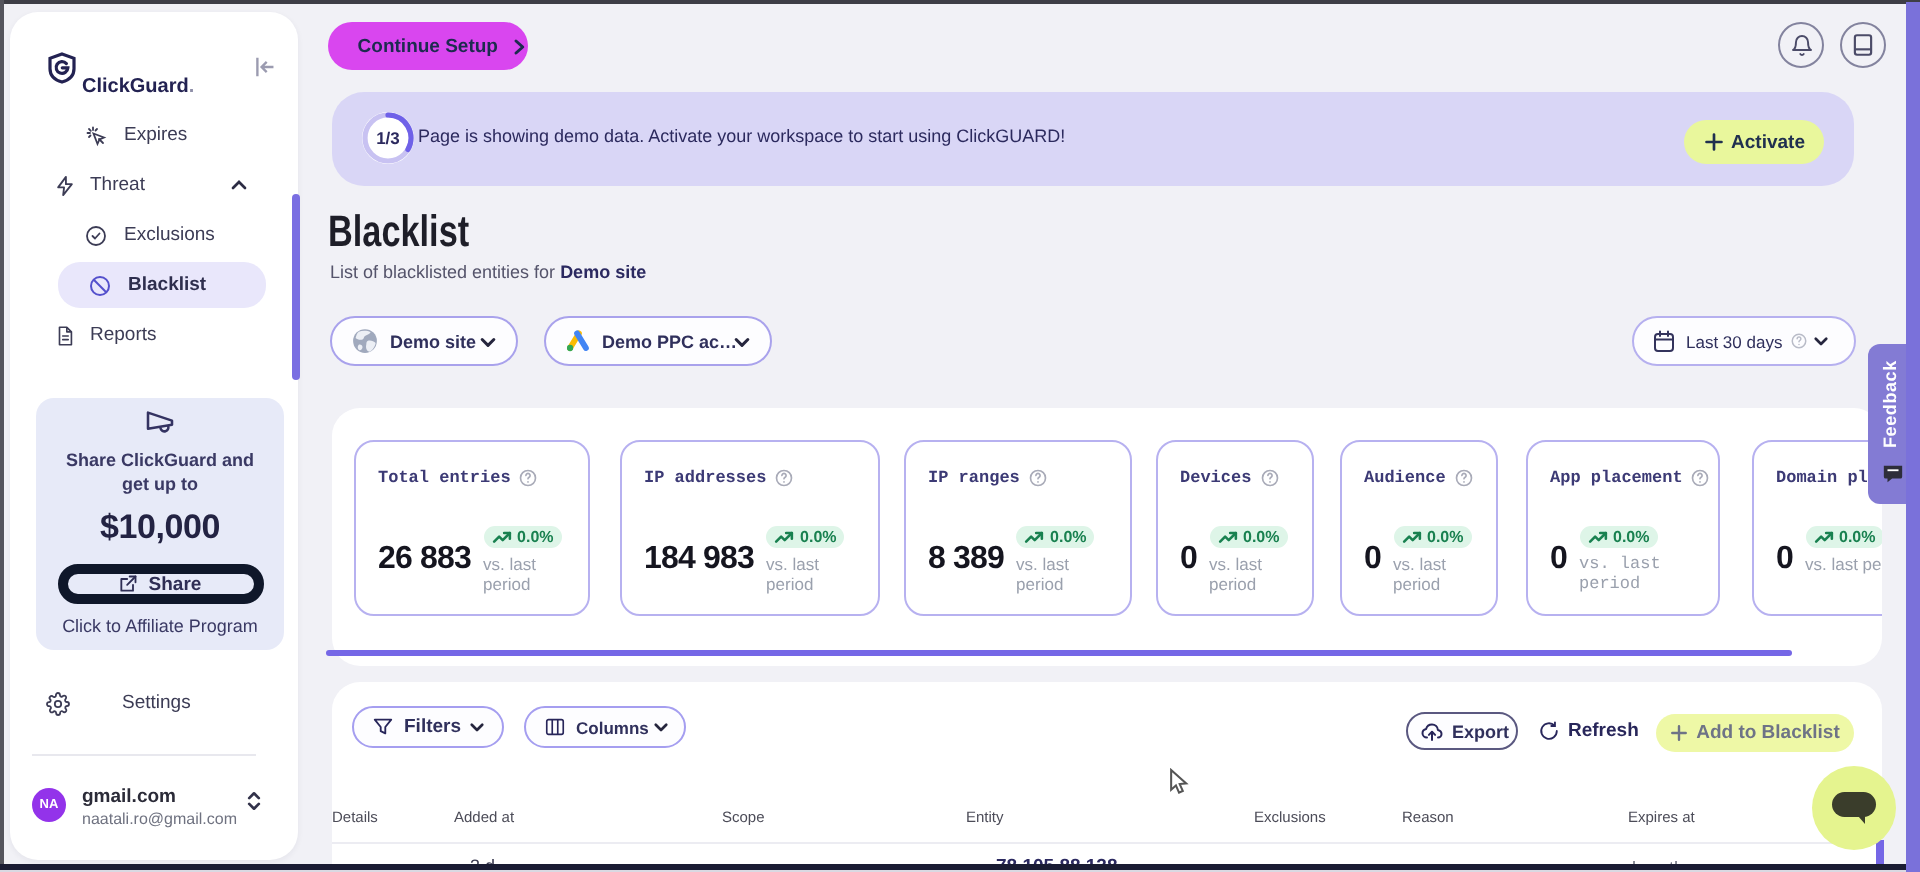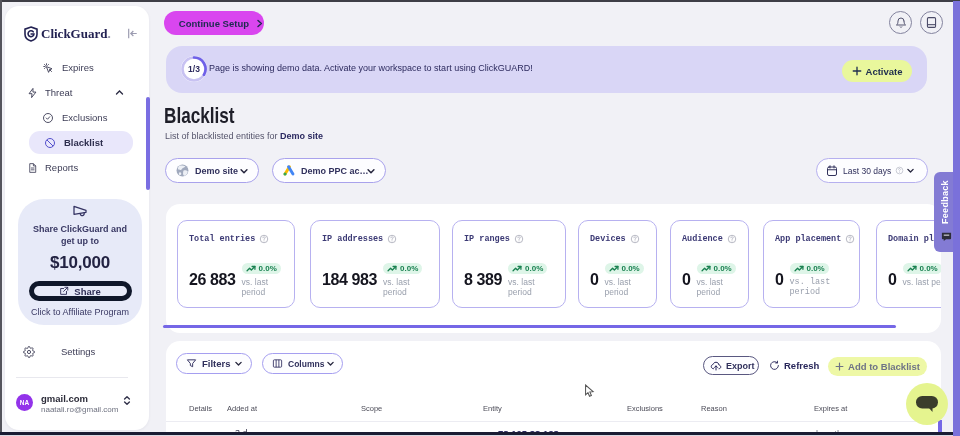--- a/index.html
+++ b/index.html
@@ -17,21 +17,21 @@
   #right-scroll { left:953px; top:1px; width:7px; height:435px; background:#7a71da; z-index:51; }
 
   
   #sidebar { left:5px; top:6px; width:144px; height:424px; background:#fff; border-radius:14px; box-shadow:0 1px 3px rgba(30,30,60,.06); z-index:2; }
   #side-scroll { left:146px; top:97px; width:3.5px; height:93px; background:#7a6ee2; border-radius:2px; z-index:3; }
   .navitem { position:absolute; height:21px; display:flex; align-items:center; color:#3c3c55; font-size:9.5px; font-weight:500; }
   .navitem svg { flex:0 0 auto; }
   #nav-active { left:24px; top:125px; width:104px; height:23px; background:#e9e7fb; border-radius:11px; }
 
   
-  #sharecard { left:13px; top:193px; width:124px; height:126px; background:#e7eaf8; border-radius:26px; text-align:center; color:#3a3964; }
+  #sharecard { left:13px; top:193px; width:124px; height:126px; background:#e7eaf8; border-radius:9px; text-align:center; color:#3a3964; }
   #sharecard .t1 { font-size:9px; font-weight:600; line-height:12px; margin-top:0px; }
   #sharecard .amount { font-size:17px; font-weight:700; color:#232343; margin-top:6px; letter-spacing:-.2px;}
   #sharebtn { margin:8px auto 0; width:103px; height:20px; border:5px solid #0f172a; border-radius:10px; display:flex; align-items:center; justify-content:center; gap:5px; font-size:9.5px; font-weight:600; color:#2f2e55; }
   #sharecard .t2 { font-size:9px; margin-top:6px; color:#3a3964; }
 
   
   #acct-avatar { left:11px; top:388px; width:17px; height:17px; border-radius:50%; background:#9333ea; color:#fff; font-size:6.5px; font-weight:600; display:flex; align-items:center; justify-content:center; }
   #acct-name { left:36px; top:387px; font-size:9.5px; font-weight:600; color:#2b2b38; }
   #acct-mail { left:36px; top:399px; font-size:8px; color:#6f7280; }
 
@@ -79,21 +79,21 @@
 
 <div class="abs" id="frame-top"></div>
 <div class="abs" id="frame-left"></div>
 
 <div class="abs" id="sidebar">
 
   <svg class="abs" style="left:19px; top:20px;" width="14" height="16" viewBox="0 0 21 23">
     <path d="M10.5 1 L19.5 4.2 V12 C19.5 17.5 15.6 20.6 10.5 22 C5.4 20.6 1.5 17.5 1.5 12 V4.2 Z" fill="none" stroke="#232252" stroke-width="2.4"></path>
     <path d="M13.8 8.2 A4.4 4.4 0 1 0 14.9 11.4 H10.7" fill="none" stroke="#232252" stroke-width="2.4" stroke-linecap="round"></path>
   </svg>
-  <div class="abs nw" style="left:36px; top:20px; font-size:13px; font-weight:700; color:#232252;font-family:Liberation Serif, serif;">ClickGuard<span style="color:#8f8fa8;">.</span></div>
+  <div class="abs nw" style="left:36px; top:32px; font-size:10px; font-weight:700; color:#232252;">ClickGuard<span style="color:#8f8fa8;">.</span></div>
   <svg class="abs" style="left:122px; top:22px;" width="11" height="11" viewBox="0 0 13 13" fill="none" stroke="#9b9bb0" stroke-width="1.4">
     <path d="M2 1 V12 M11.5 6.5 H4.5 M7.5 3.5 L4.5 6.5 L7.5 9.5"></path>
   </svg>
 
   <div class="abs" id="nav-active"></div>
 
   <div class="navitem" style="left:37px; top:51px;">
     <svg width="12" height="12" viewBox="0 0 24 24" fill="none" stroke="#3c3c55" stroke-width="1.8" stroke-linecap="round">
       <path d="M9 3.5 V6 M3.5 9 H6 M5 5 L6.8 6.8 M13 5 L11.5 6.5 M5 13 L6.5 11.5"></path>
       <path d="M9.5 9.5 L20 13.5 L15.5 15.5 L13.5 20 Z"></path>
@@ -374,21 +374,21 @@
       </svg>
     Refresh
   </div>
   <div class="abs nw" style="left:662px; top:16px; width:99px; height:19px; background:#eef8a6; border-radius:10px; display:flex; align-items:center; justify-content:center; gap:4px; font-size:9.5px; font-weight:600; color:#6e7386;">
     <svg width="9" height="9" viewBox="0 0 12 12" fill="none" stroke="#6e7386" stroke-width="1.6" stroke-linecap="round">
         <path d="M6 1.5 V10.5 M1.5 6 H10.5"></path>
       </svg>
     Add to Blacklist
   </div>
 
-  <div class="thead" style="left:23px;">Details</div>
+  <div class="thead" style="left:0;">Details</div>
   <div class="thead" style="left:61px;">Added at</div>
   <div class="thead" style="left:195px;">Scope</div>
   <div class="thead" style="left:317px;">Entity</div>
   <div class="thead" style="left:461px;">Exclusions</div>
   <div class="thead" style="left:535px;">Reason</div>
   <div class="thead" style="left:648px;">Expires at</div>
 
   <div class="abs" style="left:0; top:80px; width:775px; height:1px; background:#ececf2;"></div>
   <div class="abs" style="left:69px; top:87px; font-size:9px; color:#3a3a50;">3 d</div>
   <div class="abs" style="left:332px; top:87px; font-size:9.5px; font-weight:600; color:#2b2960;">78.105.88.138</div>

